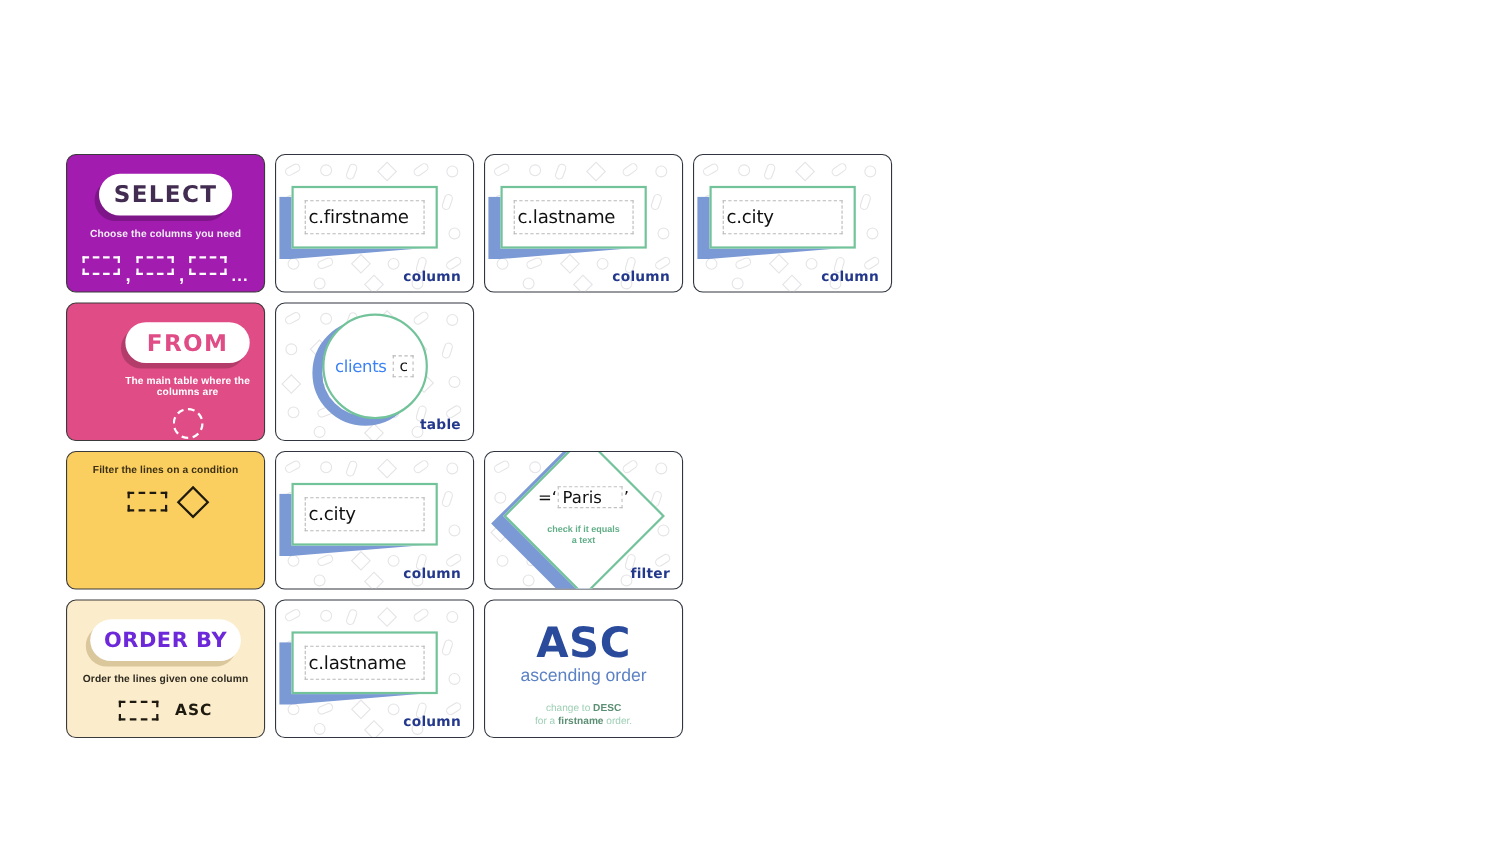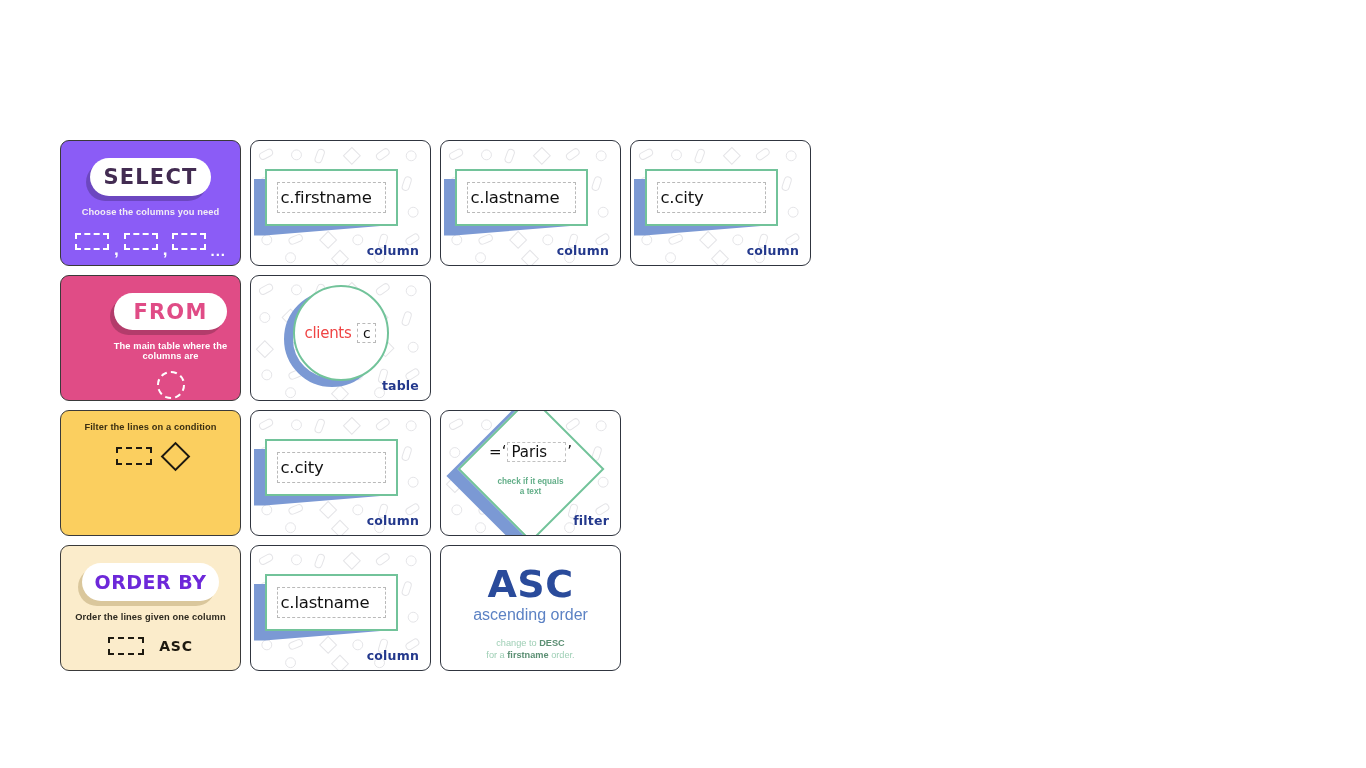--- a/index.html
+++ b/index.html
@@ -89,21 +89,21 @@
   .kw-glyphs {
     margin-top: 9px;
     display: flex;
     align-items: center;
     justify-content: center;
     gap: 4px;
     height: 30px;
   }
 
   
-  .card-select { background: #8b5cf6; }
+  .card-select { background: #a21caf; }
   .card-select .kw-pill { color: #432c52; box-shadow: -4px 5px 0 rgba(0,0,0,0.22); }
   .card-select .kw-desc { color: #f2edf5; }
   .dash-box {
     width: 34px; height: 17px;
     border: 2.2px dashed #ffffff;
   }
   .comma {
     color: #ffffff; font-size: 17px; font-weight: 700;
     align-self: flex-end; line-height: 12px; margin: 0 1px;
   }
@@ -208,21 +208,21 @@
   }
   .circle-main {
     position: absolute; left: 0; top: 0;
     width: 96px; height: 96px; border-radius: 50%;
     background: #ffffff;
     border: 2.4px solid #72c39a;
     display: flex; align-items: center; justify-content: center;
   }
   .circle-text {
     font-family: "DejaVu Sans", sans-serif;
-    font-size: 15px; color: #ef4444; letter-spacing: -0.3px;
+    font-size: 15px; color: #3b82f6; letter-spacing: -0.3px;
   }
   .alias-box {
     display: inline-flex; align-items: center; justify-content: center;
     min-width: 19px; height: 20px;
     border: 1px dashed #b9b9b9;
     margin-left: 6px;
     font-family: "DejaVu Sans", sans-serif;
     font-size: 14px; color: #111111;
     padding: 0 3px;
   }

